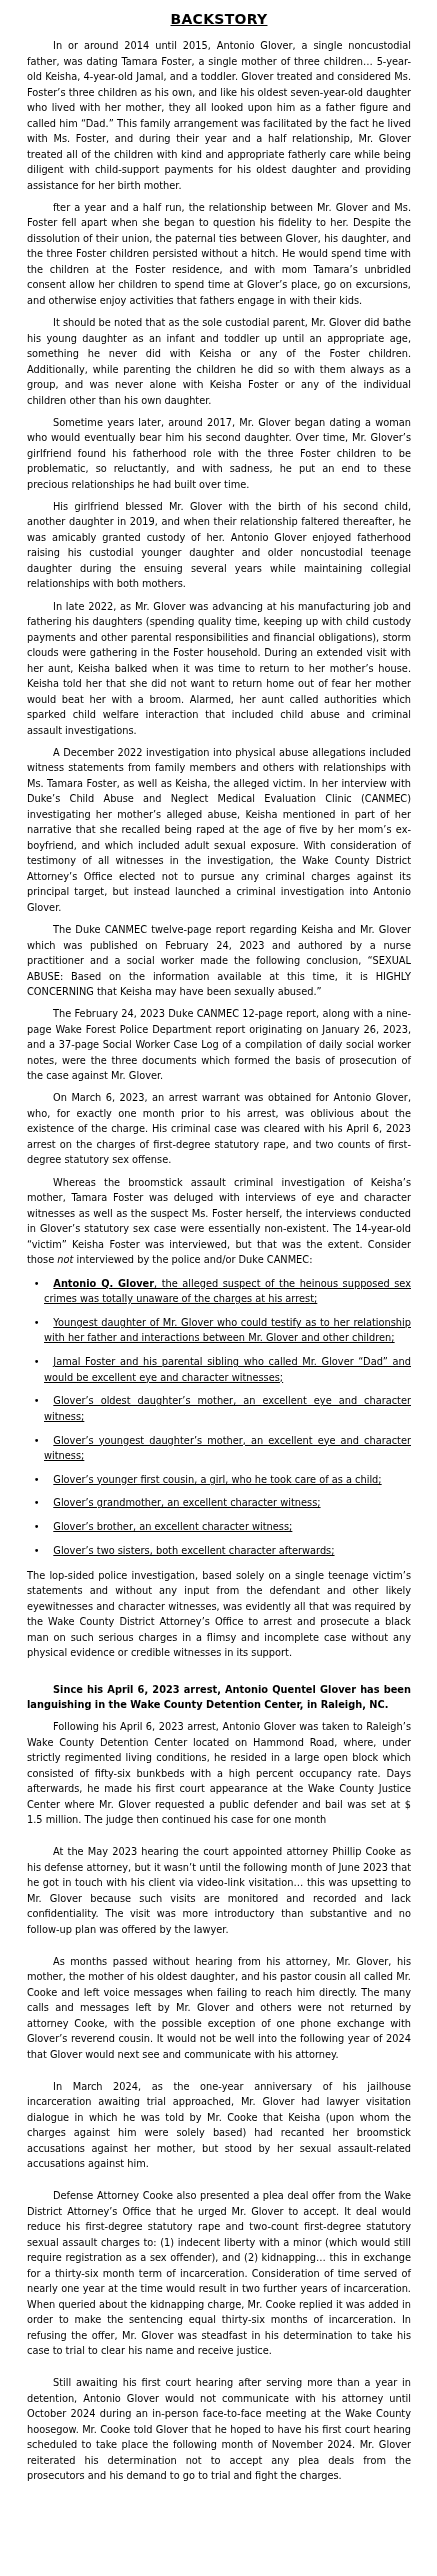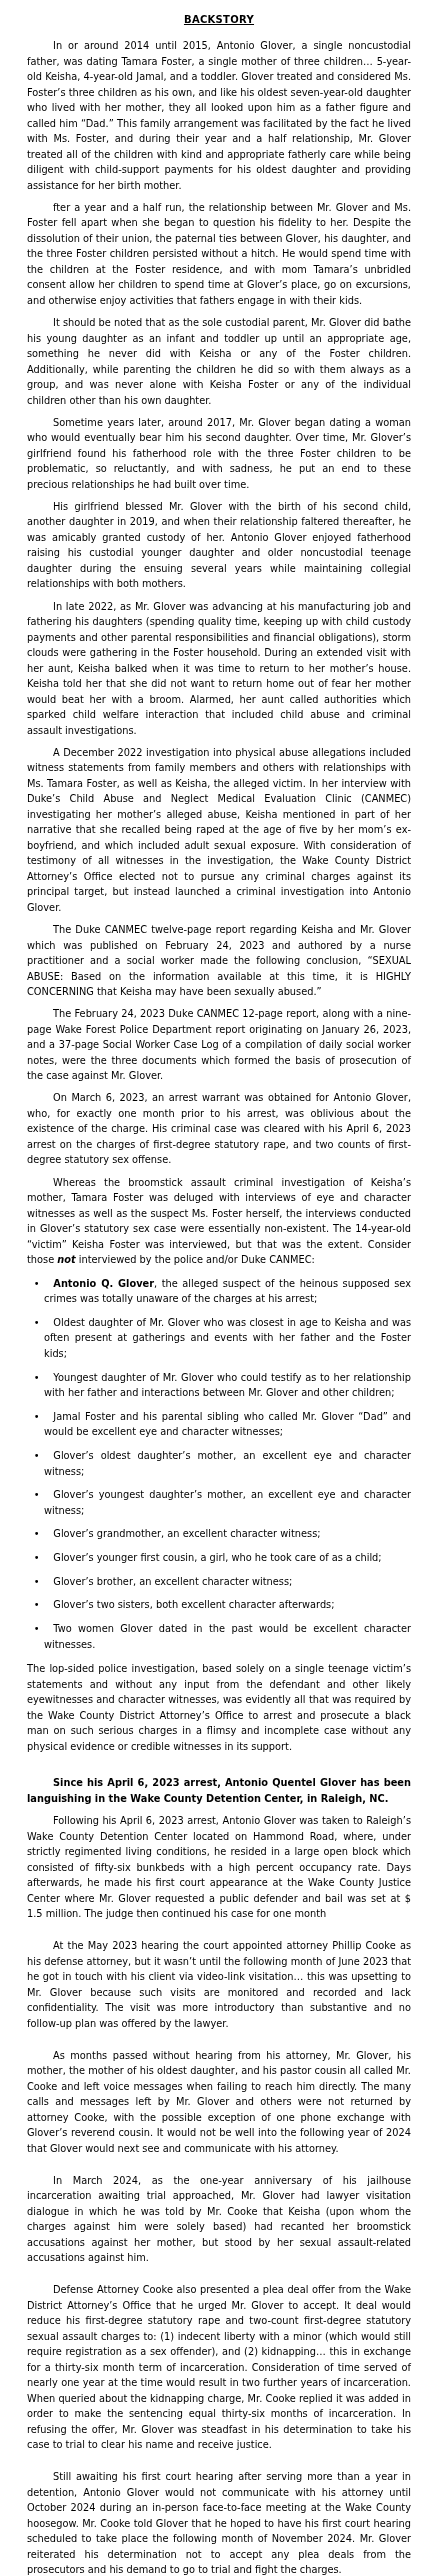--- a/index.html
+++ b/index.html
@@ -10,21 +10,21 @@
     margin: 0 auto;
     background: #ffffff;
     color: #000000;
     padding: 12.4px 27px 31px 27px;
     font-family: "DejaVu Sans", "Liberation Sans", sans-serif;
     font-size: 9.8px;
     line-height: 15.5px;
     text-align: justify;
   }
   h1.doc-heading, h2.doc-heading {
-    font-size: 10px;
+    font-size: 14px;
     font-weight: bold;
     text-align: center;
     text-decoration: underline;
     letter-spacing: 0.3px;
     margin: 0 0 10.3px 0;
   }
   h2.doc-heading { margin: 24px 0 19.6px 0; }
   p.para {
     margin: 0 0 6.7px 0;
     text-indent: 26px;
@@ -34,30 +34,31 @@
   p.para-lg { margin-bottom: 16.5px; }
   .witness-list {
     list-style: none;
     margin: 8.2px 0 9.3px 0;
     padding: 0 0 0 17px;
   }
   .witness-list li {
     position: relative;
     text-indent: 9.3px;
     margin: 0 0 8.2px 0;
+    text-decoration: underline;
   }
   .witness-list li::before {
     content: "\2022";
     position: absolute;
     left: -10.3px;
     top: 0;
     text-indent: 0;
   }
   .b  { font-weight: bold; }
-  .bi { font-weight: bold; font-style: italic; }
+  .bi { font-weight: normal; font-style: italic; }
 </style>
 </head>
 <body>
 
 <div class="page">
 
   <h1 class="doc-heading">BACKSTORY</h1>
 
   <p class="para">In or around 2014 until 2015, Antonio Glover, a single noncustodial father, was dating Tamara Foster, a single mother of three children… 5-year-old Keisha, 4-year-old Jamal, and a toddler.  Glover treated and considered Ms. Foster’s three children as his own, and like his oldest seven-year-old daughter who lived with her mother, they all looked upon him as a father figure and called him “Dad.”  This family arrangement was facilitated by the fact he lived with Ms. Foster, and during their year and a half relationship, Mr. Glover treated all of the children with kind and appropriate fatherly care while being diligent with child-support payments for his oldest daughter and providing assistance for her birth mother.</p>
   <p class="para">fter a year and a half run, the relationship between Mr. Glover and Ms. Foster fell apart when she began to question his fidelity to her.  Despite the dissolution of their union, the paternal ties between Glover, his daughter, and the three Foster children persisted without a hitch.  He would spend time with the children at the Foster residence, and with mom Tamara’s unbridled consent allow her children to spend time at Glover’s place, go on excursions, and otherwise enjoy activities that fathers engage in with their kids.</p>
@@ -67,30 +68,28 @@
   <p class="para">In late 2022, as Mr. Glover was advancing at his manufacturing job and fathering his daughters (spending quality time, keeping up with child custody payments and other parental responsibilities and financial obligations), storm clouds were gathering in the Foster household.  During an extended visit with her aunt, Keisha balked when it was time to return to her mother’s house.  Keisha told her that she did not want to return home out of fear her mother would beat her with a broom.  Alarmed, her aunt called authorities which sparked child welfare interaction that included child abuse and criminal assault investigations.</p>
   <p class="para">A December 2022 investigation into physical abuse allegations included witness statements from family members and others with relationships with Ms. Tamara Foster, as well as Keisha, the alleged victim.  In her interview with Duke’s Child Abuse and Neglect Medical Evaluation Clinic (CANMEC) investigating her mother’s alleged abuse, Keisha mentioned in part of her narrative that she recalled being raped at the age of five by her mom’s ex-boyfriend, and which included adult sexual exposure. With consideration of testimony of all witnesses in the investigation, the Wake County District Attorney’s Office elected not to pursue any criminal charges against its principal target, but instead launched a criminal investigation into Antonio Glover.</p>
   <p class="para">The Duke CANMEC twelve-page report regarding Keisha and Mr. Glover which was published on February 24, 2023 and authored by a nurse practitioner and a social worker made the following conclusion, “SEXUAL ABUSE:  Based on the information available at this time, it is HIGHLY CONCERNING that Keisha may have been sexually abused.”</p>
   <p class="para">The February 24, 2023 Duke CANMEC 12-page report, along with a nine-page Wake Forest Police Department report originating on January 26, 2023, and a 37-page Social Worker Case Log of a compilation of daily social worker notes, were the three documents which formed the basis of prosecution of the case against Mr. Glover.</p>
   <p class="para">On March 6, 2023, an arrest warrant was obtained for Antonio Glover, who, for exactly one month prior to his arrest, was oblivious about the existence of the charge. His criminal case was cleared with his April 6, 2023 arrest on the charges of first-degree statutory rape, and two counts of first-degree statutory sex offense.</p>
 
   <p class="para"><span>Whereas the broomstick assault criminal investigation of Keisha’s mother, Tamara Foster was deluged with interviews of eye and character witnesses as well as the suspect Ms. Foster herself, the interviews conducted in Glover’s statutory sex case were essentially non-existent.  The 14-year-old “victim” Keisha Foster was interviewed, but that was the extent.  Consider those </span><span class="bi">not</span><span> interviewed by the police and/or Duke CANMEC:</span></p>
 
   <ul class="witness-list">
     <li><span class="b">Antonio Q. Glover</span><span>, the alleged suspect of the heinous supposed sex crimes was totally unaware of the charges at his arrest;</span></li>
-    <li><span>Oldest daughter of Mr. Glover who was closest in age to Keisha and was often present at gatherings and events with her father and the Foster kids;</span></li>
     <li><span>Youngest daughter of Mr. Glover who could testify as to her relationship with her father and interactions between Mr. Glover and other children;</span></li>
     <li><span>Jamal Foster and his parental sibling who called Mr. Glover “Dad” and would be excellent eye and character witnesses;</span></li>
     <li><span>Glover’s oldest daughter’s mother, an excellent eye and character witness;</span></li>
     <li><span>Glover’s youngest daughter’s mother, an excellent eye and character witness;</span></li>
+    <li><span>Glover’s younger first cousin, a girl, who he took care of as a child;</span></li>
     <li><span>Glover’s grandmother, an excellent character witness;</span></li>
-    <li><span>Glover’s younger first cousin, a girl, who he took care of as a child;</span></li>
     <li><span>Glover’s brother, an excellent character witness;</span></li>
     <li><span>Glover’s two sisters, both excellent character afterwards;</span></li>
-    <li><span>Two women Glover dated in the past would be excellent character witnesses.</span></li>
   </ul>
 
   <p class="para flush">The lop-sided police investigation, based solely on a single teenage victim’s statements and without any input from the defendant and other likely eyewitnesses and character witnesses, was evidently all that was required by the Wake County District Attorney’s Office to arrest and prosecute a black man on such serious charges in a flimsy and incomplete case without any physical evidence or credible witnesses in its support.</p>
   <p class="para gap-before">Since his April 6, 2023 arrest, Antonio Quentel Glover has been languishing in the Wake County Detention Center, in Raleigh, NC.</p>
 
 
   <p class="para para-lg">Following his April 6, 2023 arrest, Antonio Glover was taken to Raleigh’s Wake County Detention Center located on Hammond Road, where, under strictly regimented living conditions, he resided in a large open block which consisted of fifty-six bunkbeds with a high percent occupancy rate.   Days afterwards, he made his first court appearance at the Wake County Justice Center where Mr. Glover requested a public defender and bail was set at $ 1.5 million.  The judge then continued his case for one month</p>
   <p class="para para-lg">At the May 2023 hearing the court appointed attorney Phillip Cooke as his defense attorney, but it wasn’t until the following month of June 2023 that he got in touch with his client via video-link visitation… this was upsetting to Mr. Glover because such visits are monitored and recorded and lack confidentiality.   The visit was more introductory than substantive and no follow-up plan was offered by the lawyer.</p>
   <p class="para para-lg">As months passed without hearing from his attorney, Mr. Glover, his mother, the mother of his oldest daughter, and his pastor cousin all called Mr. Cooke and left voice messages when failing to reach him directly.  The many calls and messages left by Mr. Glover and others were not returned by attorney Cooke, with the possible exception of one phone exchange with Glover’s reverend cousin.  It would not be well into the following year of 2024 that Glover would next see and communicate with his attorney.</p>
   <p class="para para-lg">In March 2024, as the one-year anniversary of his jailhouse incarceration awaiting trial approached, Mr. Glover had lawyer visitation dialogue in which he was told by Mr. Cooke that Keisha (upon whom the charges against him were solely based) had recanted her broomstick accusations against her mother, but stood by her sexual assault-related accusations against him.</p>

